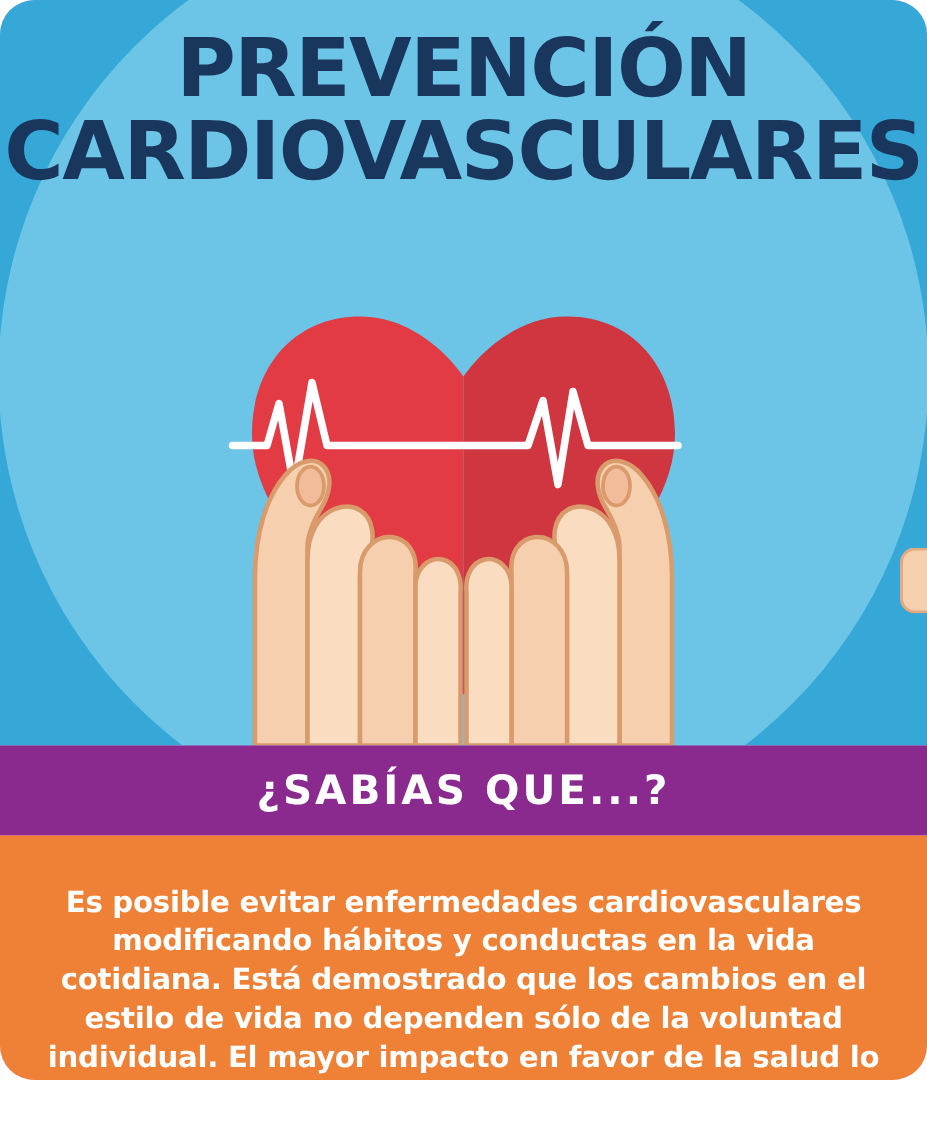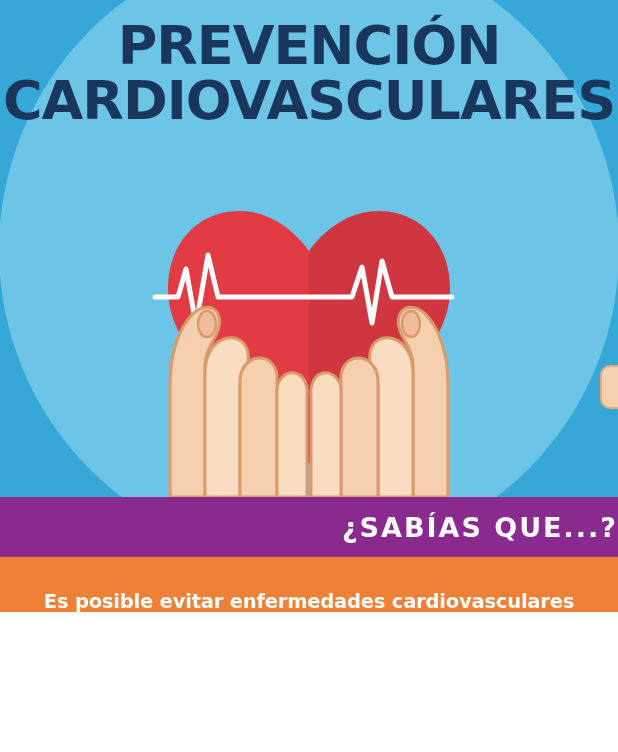--- a/index.html
+++ b/index.html
@@ -6,23 +6,24 @@
     margin: 0;
     padding: 0;
     background: #ffffff;
   }
   body {
     font-family: "Liberation Sans", sans-serif;
   }
   .poster {
     position: relative;
     width: 618px;
-    height: 612px;
+    height: 720px;
     overflow: hidden;
     background: #f0abfc;
+    border-radius: 23px;
   }
 
   
   .hero {
     position: absolute;
     left: 0;
     top: 0;
     width: 618px;
     height: 497px;
     background: #35a8d8;
@@ -85,21 +86,21 @@
   
   .band {
     position: absolute;
     left: 0;
     top: 497px;
     width: 618px;
     height: 60px;
     background: #8a2a8f;
     display: flex;
     align-items: center;
-    justify-content: flex-end;
+    justify-content: center;
     z-index: 6;
   }
   .band-text {
     color: #ffffff;
     font-family: "DejaVu Sans", sans-serif;
     font-weight: bold;
     font-size: 27px;
     letter-spacing: 2px;
     text-transform: uppercase;
   }

